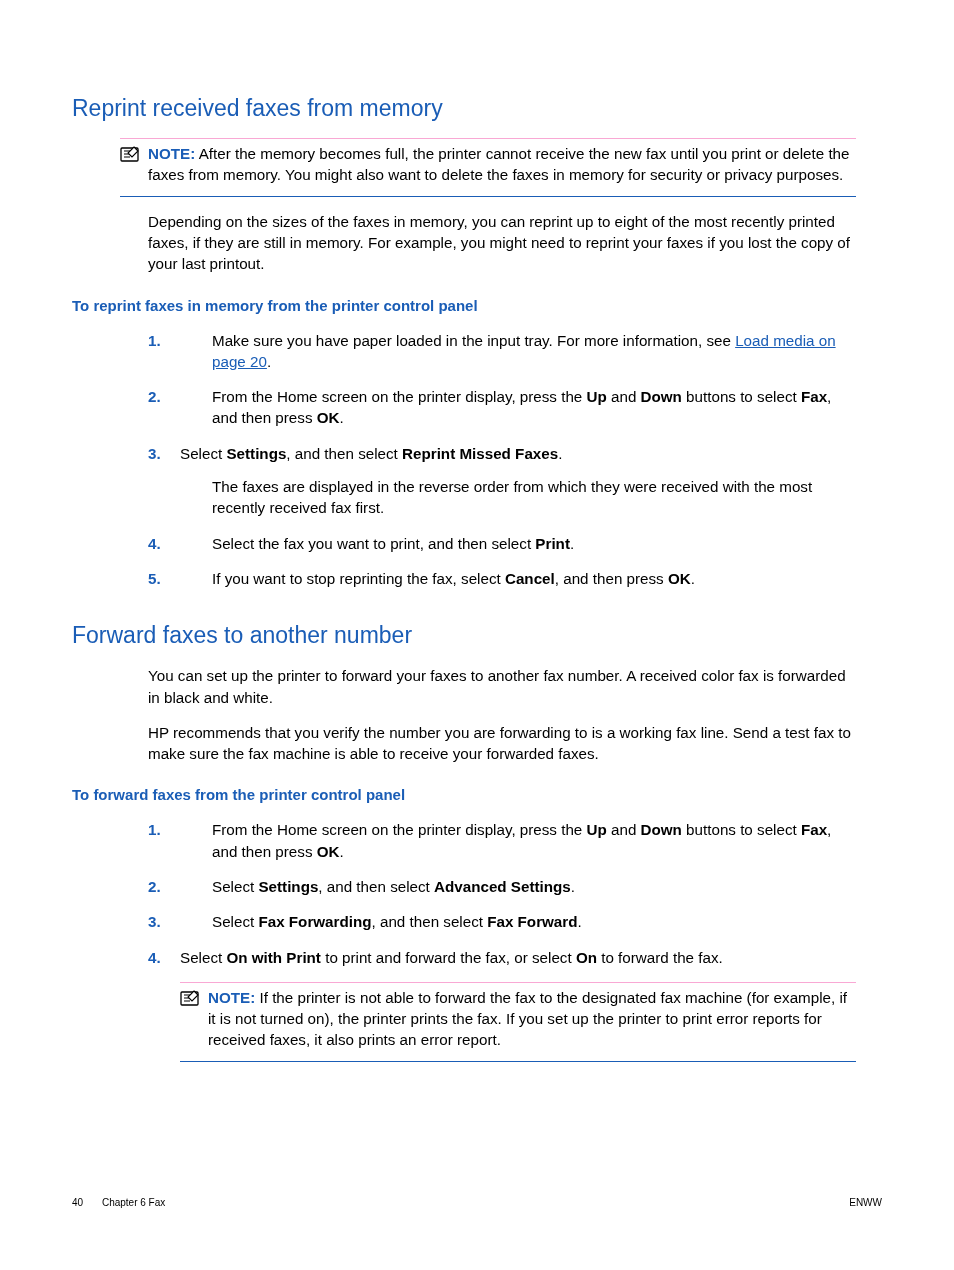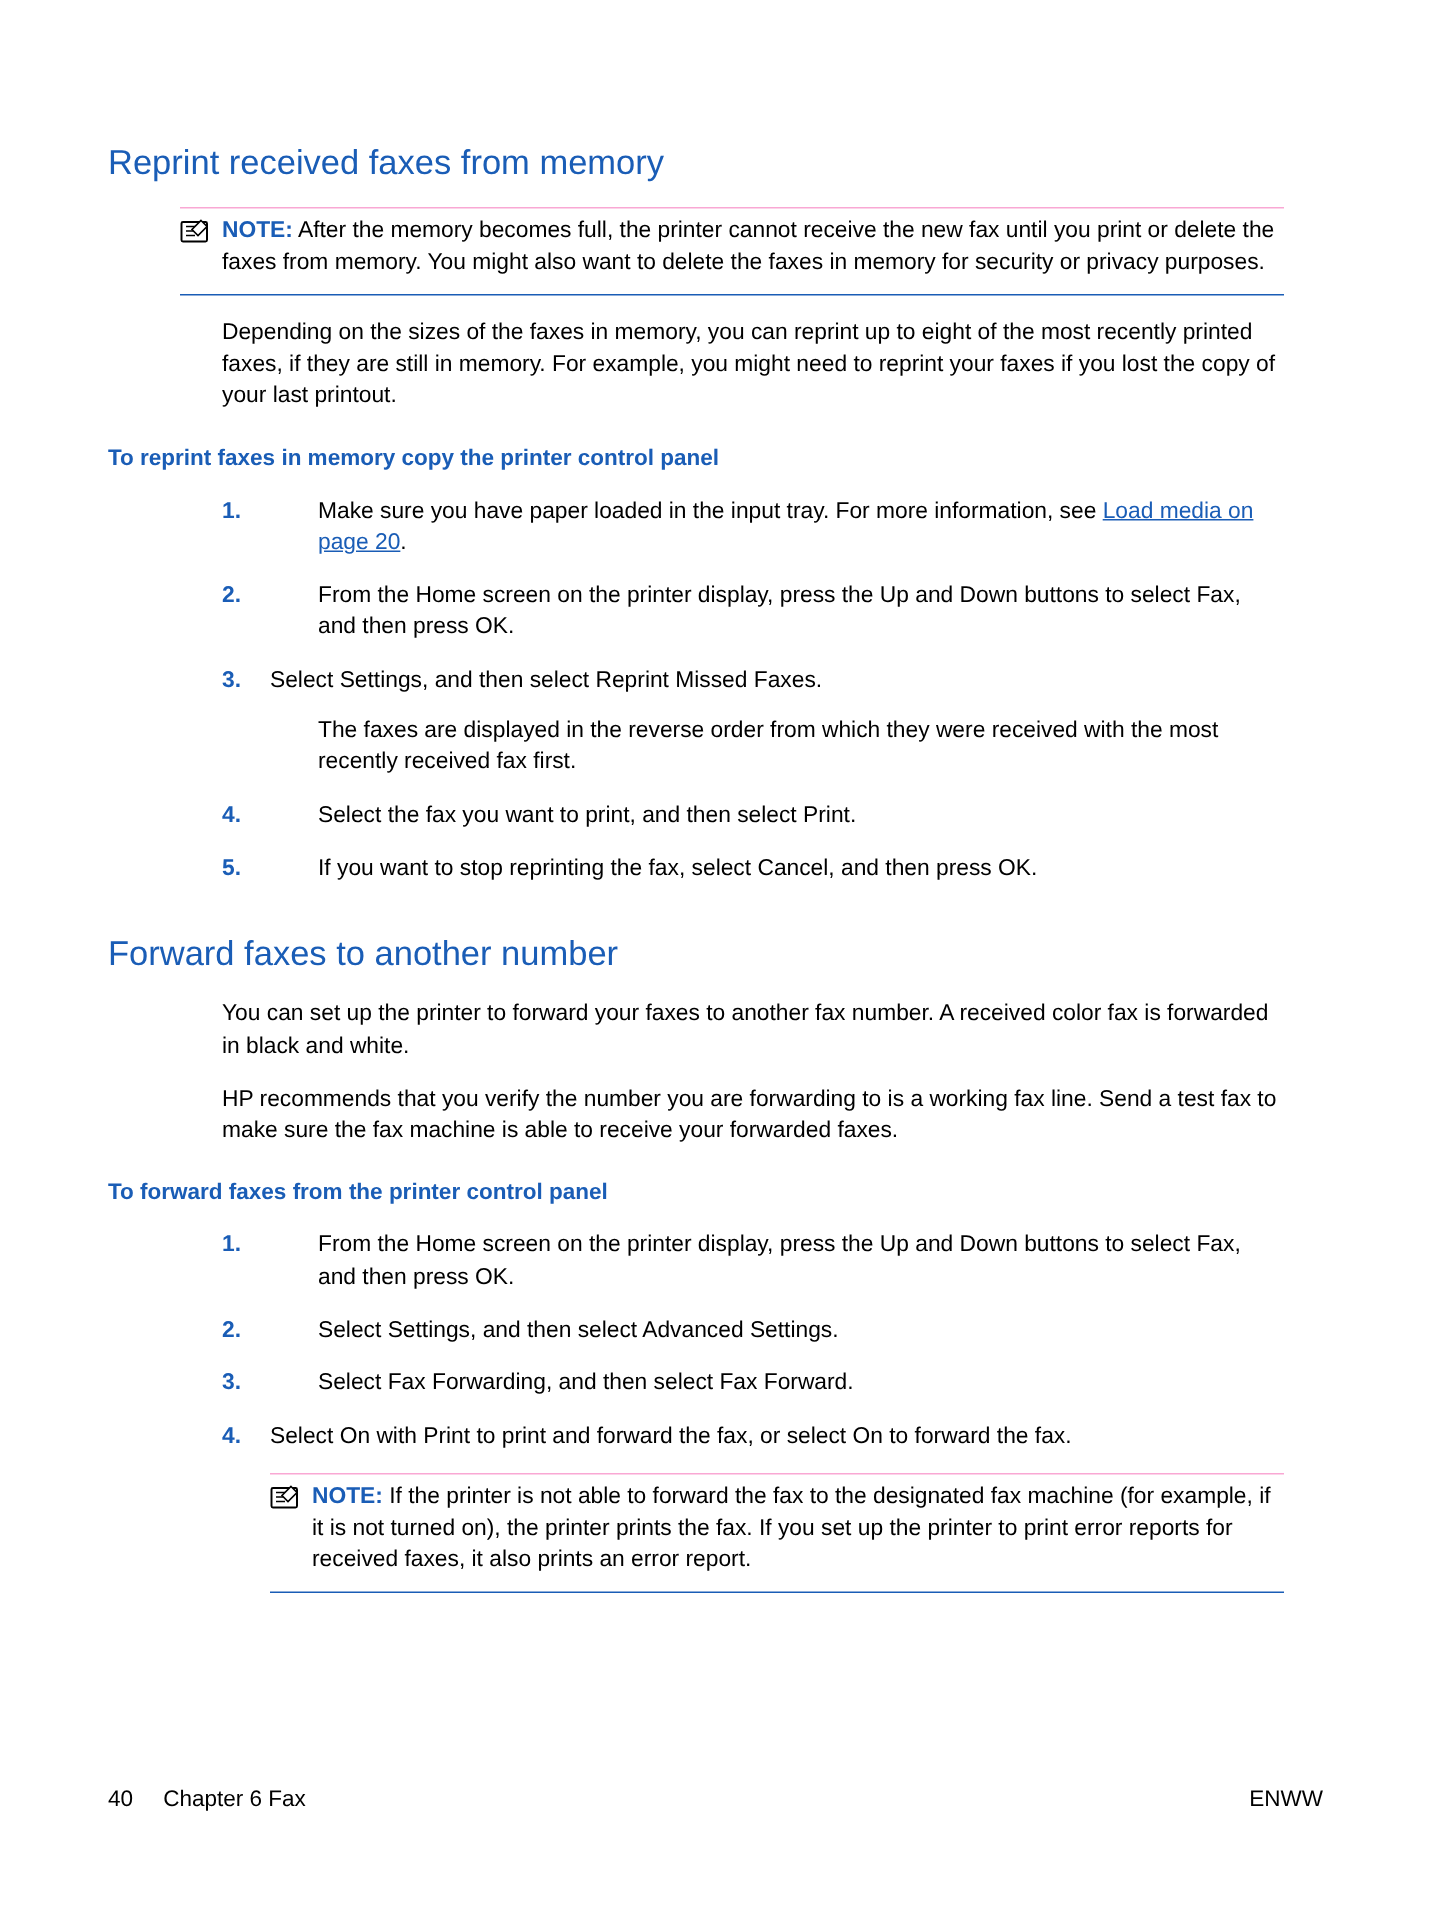--- a/index.html
+++ b/index.html
@@ -83,27 +83,27 @@
     margin: 0 0 12px 0;
   }
   .step-para:last-child {
     margin-bottom: 0;
     margin-left: 32px;
   }
   a.xref {
     color: #1a5db6;
     text-decoration: underline;
   }
-  b { font-weight: 400; }
+  b { font-weight: 700; }
   .footer {
     position: absolute;
     left: 72px;
     right: 72px;
     bottom: 60px;
-    font-size: 15px;
+    font-size: 10px;
     display: flex;
     justify-content: space-between;
   }
   .footer-left span.pg { margin-right: 16px; }
   .section-block { margin-bottom: 30px; }
 </style>
 </head>
 <body>
 
 <div class="page">
@@ -121,21 +121,21 @@
       <div class="note-content">
         <span class="note-label">NOTE:</span>
         <span>After the memory becomes full, the printer cannot receive the new fax until you print or delete the faxes from memory. You might also want to delete the faxes in memory for security or privacy purposes.</span>
       </div>
     </div>
 
     <div class="indent-body">
       <p class="para">Depending on the sizes of the faxes in memory, you can reprint up to eight of the most recently printed faxes, if they are still in memory. For example, you might need to reprint your faxes if you lost the copy of your last printout.</p>
     </div>
 
-    <div class="sub-heading">To reprint faxes in memory copy the printer control panel</div>
+    <div class="sub-heading">To reprint faxes in memory from the printer control panel</div>
 
     <ol class="steps">
       <li>
         <span class="num">1.</span>
         <p class="step-para">
           <span>Make sure you have paper loaded in the input tray. For more information, see </span><a href="#" class="xref">Load media on page 20</a><span>.</span>
         </p>
       </li>
       <li>
         <span class="num">2.</span>

